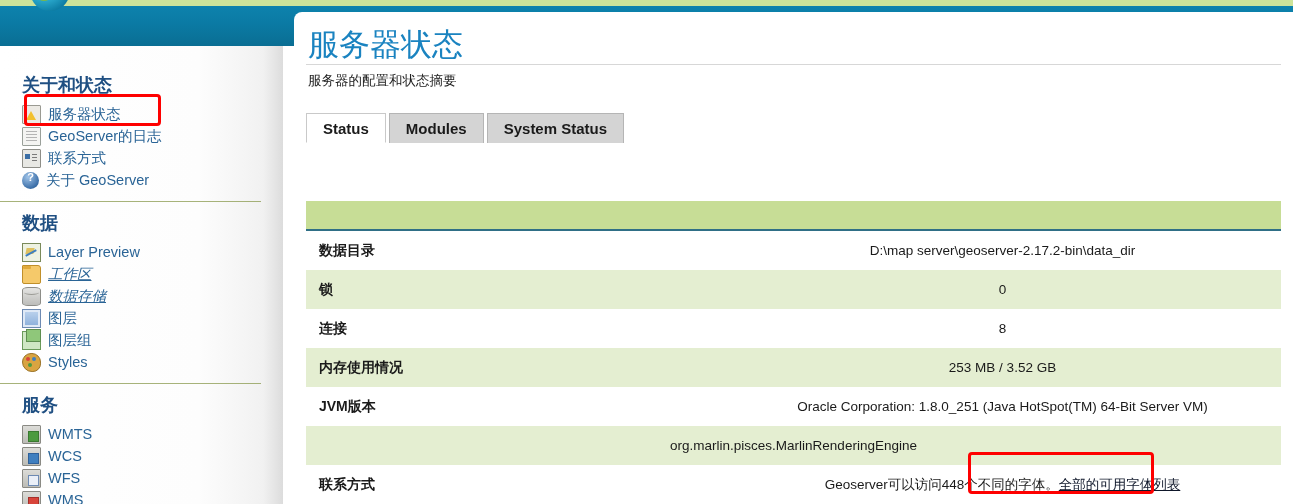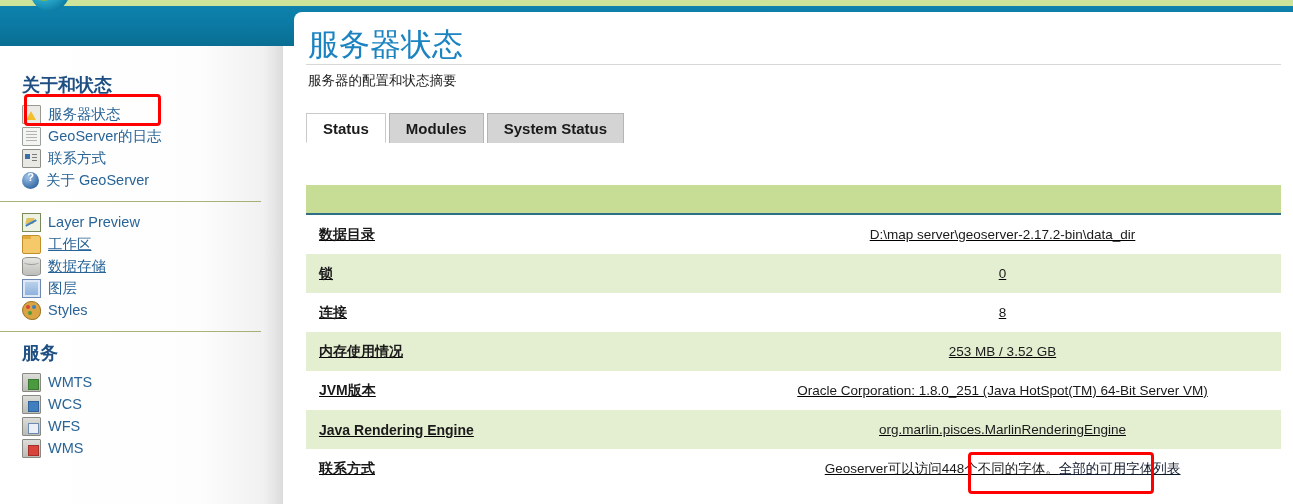--- a/index.html
+++ b/index.html
@@ -31,21 +31,21 @@
   #sidebar{position:absolute;left:0;top:46px;width:283px;height:458px;
     background:linear-gradient(to right,#ffffff 0%,#fdfdfd 70%,#f1f1f1 93%,#dcdcdc 100%);
     overflow:hidden;}
   .sb-section{padding:0 0 0 22px;}
   .sb-title{font-size:18px;font-weight:bold;color:#1f4f82;margin:0 0 6px 0;
     font-family:"Liberation Sans",sans-serif;}
   .sb-item{display:flex;align-items:center;height:22px;margin-bottom:0px;cursor:pointer;}
   .sb-ico{width:17px;height:17px;margin-right:7px;flex:none;position:relative;}
   .sb-label{font-size:14.5px;color:#2a6496;font-family:"Liberation Sans",sans-serif;
     white-space:nowrap;}
-  .sb-label.u{text-decoration:underline;}
+  .sb-label.u{text-decoration:underline;font-style:italic;}
   .sb-div{height:0;border-top:1px solid #8a9a4e;margin:10px 22px 9px 0;opacity:.75;}
 
   
   .ic-page{background:#f4f4f2;border:1px solid #9aa09a;border-radius:1px;}
   .ic-page:after{content:"";position:absolute;left:3px;top:3px;right:3px;height:1px;
     box-shadow:0 0 0 0 #aaa,0 3px 0 0 #b4b4b4,0 6px 0 0 #b4b4b4,0 9px 0 0 #b4b4b4;
     background:#b4b4b4;}
   .ic-warn{background:#eceae4;border:1px solid #9a9a92;border-radius:1px;}
   .ic-warn:after{content:"";position:absolute;left:3px;top:5px;width:0;height:0;
     border-left:5px solid transparent;border-right:5px solid transparent;border-bottom:9px solid #f2c02e;}
@@ -101,21 +101,21 @@
   #tabs{margin:22px 0 0 12px;display:flex;align-items:flex-end;position:relative;height:31px;}
   .tab{height:30px;line-height:30px;padding:0 16px;font-size:15px;font-weight:bold;
     color:#1a1a1a;font-family:"Liberation Sans",sans-serif;cursor:pointer;
     background:#d4d4d4;border:1px solid #b5b5b5;border-bottom:none;margin-right:3px;
     box-sizing:border-box;}
   .tab.active{background:#ffffff;border:1px solid #c9c9c9;border-bottom:1px solid #fff;}
   #tabs-rule{position:absolute;left:12px;top:calc(22px + 30px);width:975px;height:1px;
     background:#d7d7d7;}
 
   
-  #status-table{position:absolute;left:12px;top:173px;width:975px;text-decoration:underline;}
+  #status-table{position:absolute;left:12px;top:189px;width:975px;}
   #table-head{height:28px;background:#c7dd96;border-bottom:2px solid #2f6f86;}
   .row{display:flex;align-items:center;height:39px;box-sizing:border-box;}
   .row.alt{background:#e4eed1;}
   .row.plain{background:#ffffff;}
   .cell-label{width:418px;padding-left:13px;box-sizing:border-box;
     font-size:14px;font-weight:bold;color:#1a1a1a;
     font-family:"Liberation Sans",sans-serif;white-space:nowrap;}
   .cell-value{flex:1;font-size:13.5px;color:#1a1a1a;
     font-family:"Liberation Sans",sans-serif;white-space:nowrap;text-align:center;}
   .cell-value a{color:#0f172a;text-decoration:underline;}
@@ -147,35 +147,40 @@
         <span class="sb-ico ic-card"></span>
         <span class="sb-label">联系方式</span>
       </div>
       <div class="sb-item">
         <span class="sb-ico ic-info"></span>
         <span class="sb-label">关于 GeoServer</span>
       </div>
     </div>
     <div class="sb-div"></div>
     <div class="sb-section">
+      <div class="sb-title">数据</div>
       <div class="sb-item">
         <span class="sb-ico ic-map"></span>
         <span class="sb-label">Layer Preview</span>
       </div>
       <div class="sb-item">
         <span class="sb-ico ic-folder"></span>
         <span class="sb-label u">工作区</span>
       </div>
       <div class="sb-item">
         <span class="sb-ico ic-db"></span>
         <span class="sb-label u">数据存储</span>
       </div>
       <div class="sb-item">
         <span class="sb-ico ic-layer"></span>
         <span class="sb-label">图层</span>
+      </div>
+      <div class="sb-item">
+        <span class="sb-ico ic-layers"></span>
+        <span class="sb-label">图层组</span>
       </div>
       <div class="sb-item">
         <span class="sb-ico ic-palette"></span>
         <span class="sb-label">Styles</span>
       </div>
     </div>
     <div class="sb-div"></div>
     <div class="sb-section">
       <div class="sb-title">服务</div>
       <div class="sb-item">
@@ -223,21 +228,20 @@
         </div>
         <div class="row alt">
           <div class="cell-label">内存使用情况</div>
           <div class="cell-value">253 MB / 3.52 GB</div>
         </div>
         <div class="row plain">
           <div class="cell-label">JVM版本</div>
           <div class="cell-value">Oracle Corporation: 1.8.0_251 (Java HotSpot(TM) 64-Bit Server VM)</div>
         </div>
         <div class="row alt">
-          <div class="cell-label">Java Rendering Engine</div>
           <div class="cell-value">org.marlin.pisces.MarlinRenderingEngine</div>
         </div>
         <div class="row plain">
           <div class="cell-label">联系方式</div>
           <div class="cell-value"><span>Geoserver可以访问448个不同的字体。</span><a href="#">全部的可用字体列表</a></div>
         </div>
       </div>
   </div>
 </div>
 

